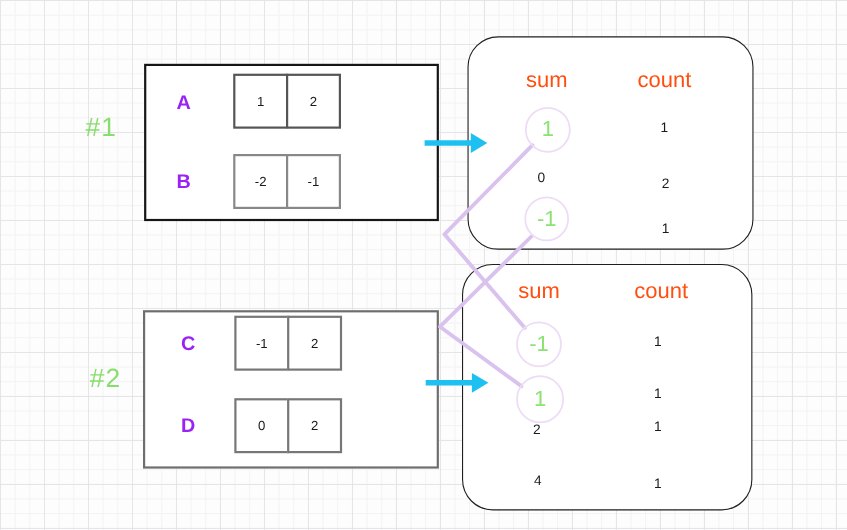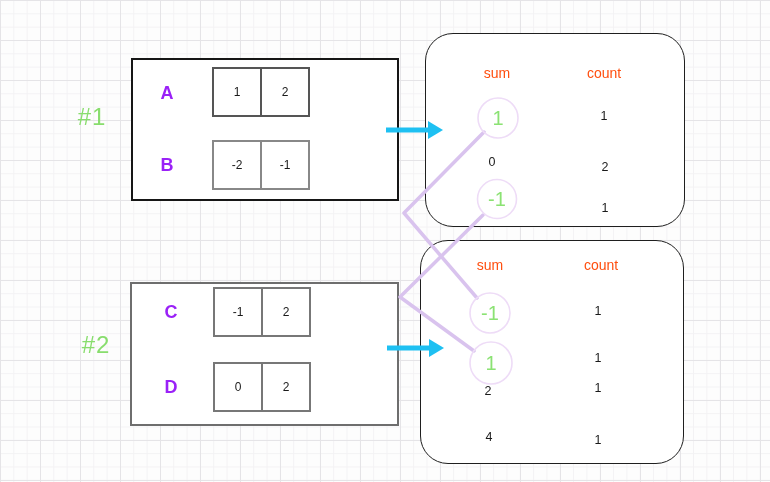--- a/index.html
+++ b/index.html
@@ -23,21 +23,21 @@
   .ct{position:absolute;transform:translate(-50%,-50%);white-space:nowrap;z-index:3;line-height:1;}
   .group-label{font-size:24px;color:#88dd6d;letter-spacing:1px;}
   .arr-letter{font-size:18px;font-weight:bold;color:#9a21f7;}
   .cellrow{position:absolute;display:flex;z-index:2;}
   .cell{width:50px;height:50px;background:#fff;border:2px solid #555;
         display:flex;align-items:center;justify-content:center;
         font-size:12px;box-sizing:border-box;}
   .cell + .cell{margin-left:-2px;}
   .cellrow.b .cell{border-color:#888;}
   .cellrow.g2 .cell{border-color:#777;}
-  .hdr{font-size:14px;color:#ff4e0e;}
+  .hdr{font-size:20px;color:#ff4e0e;}
   .num{font-size:12.5px;}
   .gnum{font-size:20px;color:#8be273;}
   svg.overlay{position:absolute;left:0;top:0;z-index:2;}
 </style>
 </head>
 <body>
 
 <div class="canvas">
 
   <div class="holder" style="left:131px;top:58px;width:264px;height:139px;"></div>

